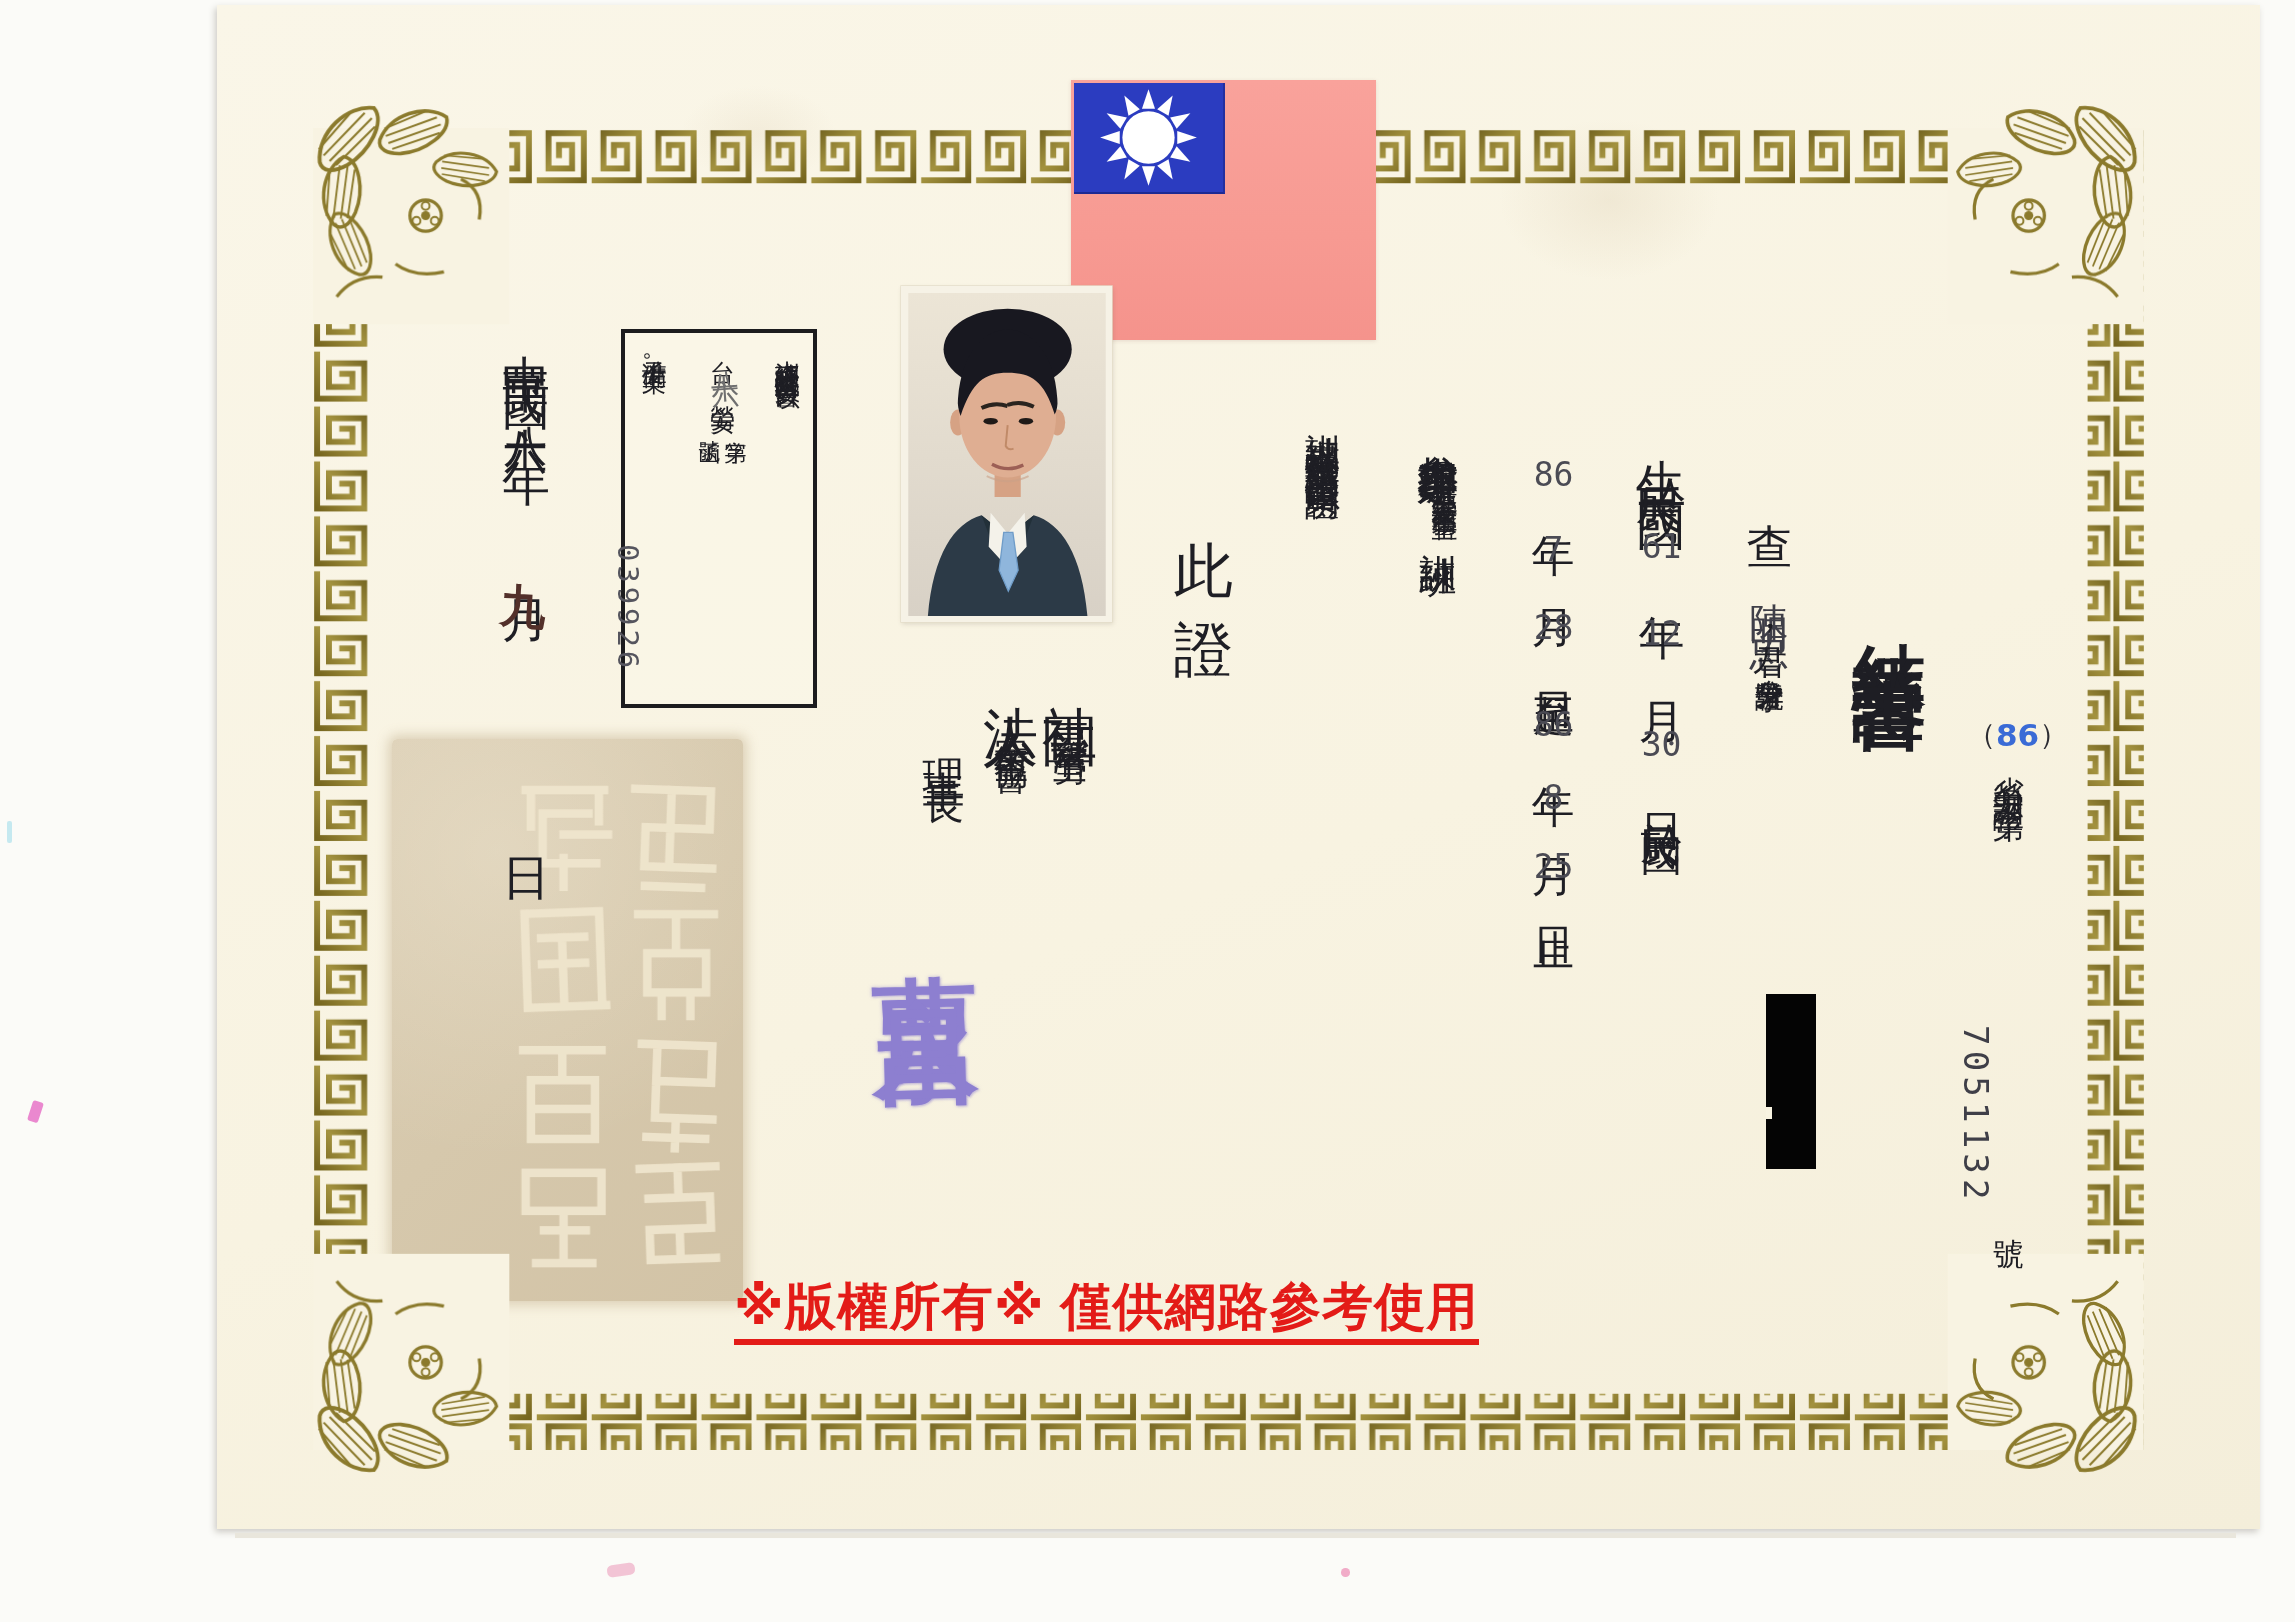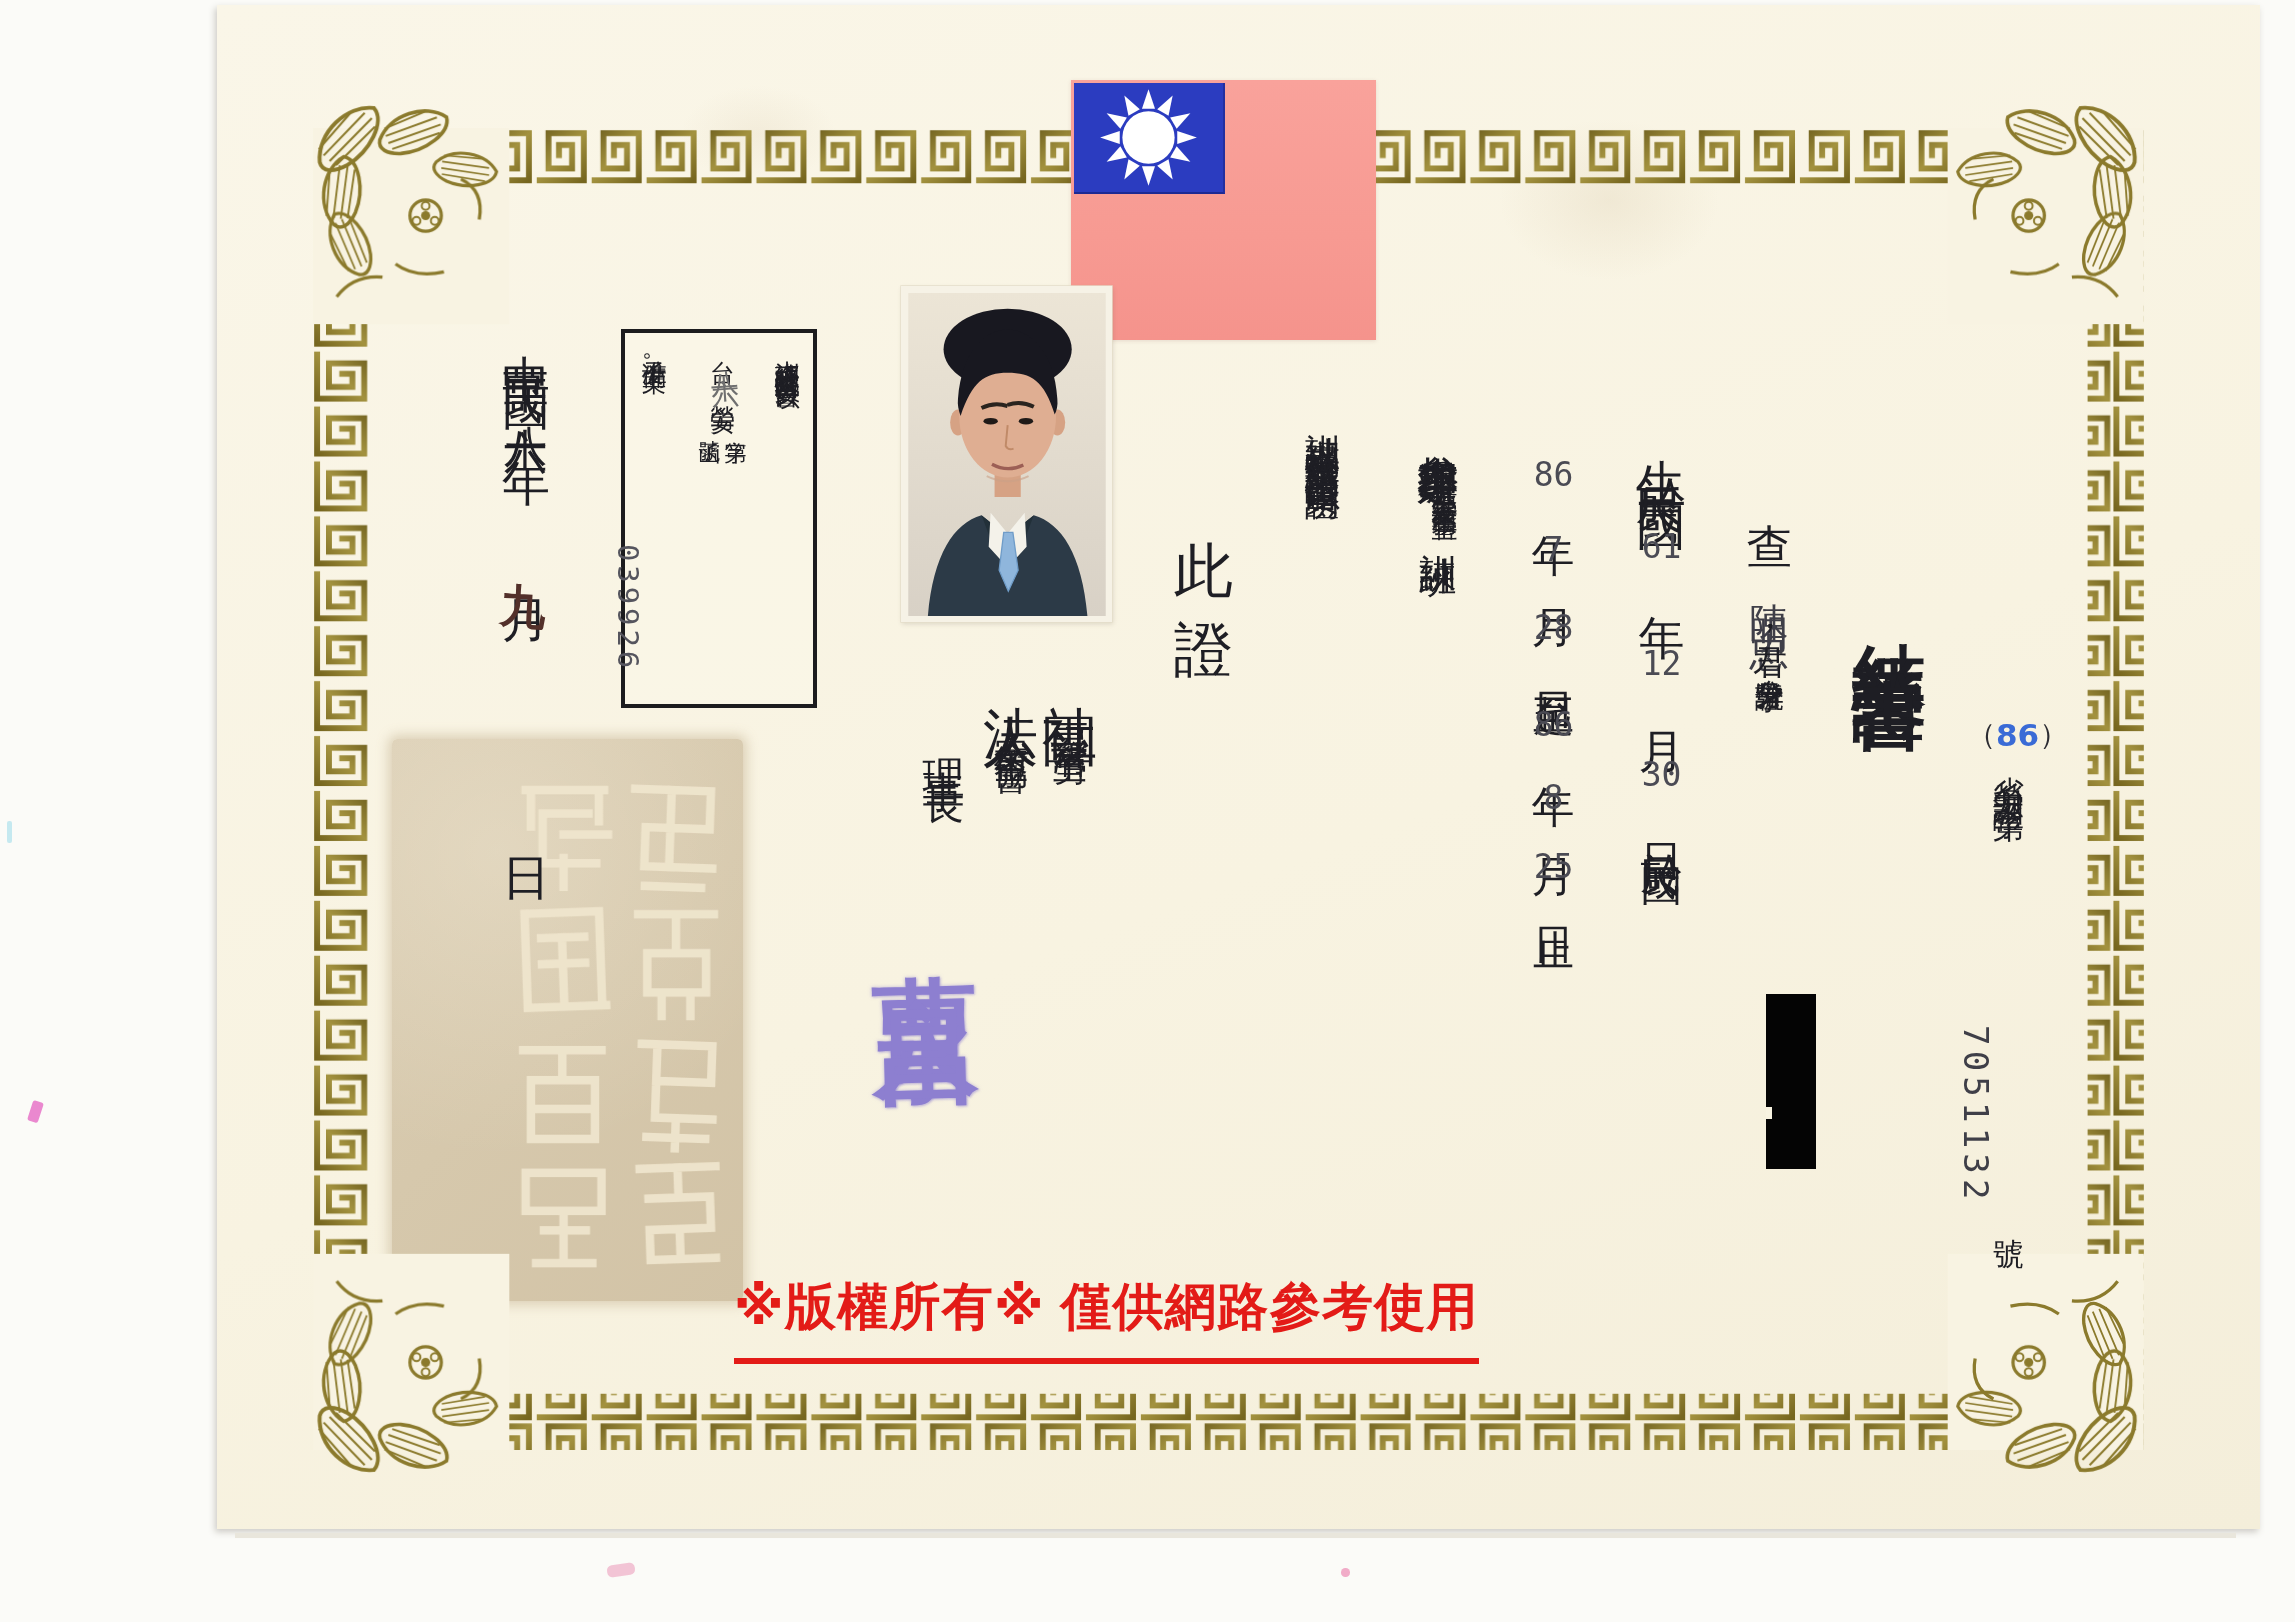--- a/index.html
+++ b/index.html
@@ -31,21 +31,21 @@
         background:#f6f2e6;box-shadow:0 0 0 0.7px #e4ddc9,1.3px 2px 4.6px rgba(90,80,60,.18);}
   .regbox{position:absolute;left:621px;top:329px;width:196px;height:379px;z-index:4;
         border:4.6px solid #1c1c1e;background:rgba(250,246,232,.6);box-sizing:border-box;
         display:flex;flex-direction:row-reverse;justify-content:space-between;
         padding:6.5px 5.2px;}
   .regcol{display:flex;flex-direction:column;align-items:center;position:relative;}
   .redact{position:absolute;left:1766px;top:994px;width:50px;height:175px;background:#040404;z-index:5;}
   .notch{position:absolute;left:1766px;top:1107px;width:5.9px;height:11.8px;background:#f8f3e1;z-index:6;}
   .wm{position:absolute;left:734px;top:1281px;z-index:6;color:#e31b17;
       font-family:"Liberation Sans","DejaVu Sans",sans-serif;font-weight:bold;font-size:51px;
-      line-height:1;letter-spacing:1.3px;border-bottom:6.5px solid #e31b17;padding-bottom:26px;}
+      line-height:1;letter-spacing:1.3px;border-bottom:6.5px solid #e31b17;padding-bottom:7px;}
   .sig{color:#8d7fd0;font-weight:bold;transform:rotate(-1.5deg);
        text-shadow:0 0 3.9px rgba(141,127,208,.55),1.3px 1.3px 2px rgba(141,127,208,.3);}
   .hand9{color:#53302a;font-weight:bold;transform:rotate(3deg);}
   .hand86{color:#6f6f6f;transform:rotate(-4deg);}
   .speck{position:absolute;z-index:7;}
   .bordersvg{position:absolute;left:313px;top:128px;z-index:2;overflow:visible;}
 </style>
 </head>
 <body>
 
@@ -219,21 +219,21 @@
     <span class="v" style="font-size:34px;margin-top:5.2px;">君，</span>
     <span class="v" style="font-size:29px;letter-spacing:0.7px;margin-top:2.6px;">身分證字號</span>
   </div>
   <div class="redact"></div>
   <div class="notch"></div>
 
   <div class="vcol" style="left:1625px;top:419px;width:73px;">
     <span class="v" style="font-size:50px;letter-spacing:15.7px;">生於民國</span>
     <span class="n" style="font-size:33px;margin-top:48px;">61</span>
     <span class="v" style="font-size:46px;margin-top:16.3px;">年</span>
-    <span class="n" style="font-size:33px;margin-top:68px;">12</span>
+    <span class="n" style="font-size:33px;margin-top:38px;">12</span>
     <span class="v" style="font-size:46px;margin-top:16.3px;">月</span>
     <span class="n" style="font-size:33px;margin-top:62px;">30</span>
     <span class="v" style="font-size:42px;letter-spacing:7.8px;margin-top:19.6px;">日於民國</span>
   </div>
 
   <div class="vcol" style="left:1517px;top:458px;width:73px;">
     <span class="n" style="font-size:33px;">86</span>
     <span class="v" style="font-size:43px;margin-top:9.8px;">年</span>
     <span class="n" style="font-size:33px;margin-top:32px;">7</span>
     <span class="v" style="font-size:43px;margin-top:9.8px;">月</span>

